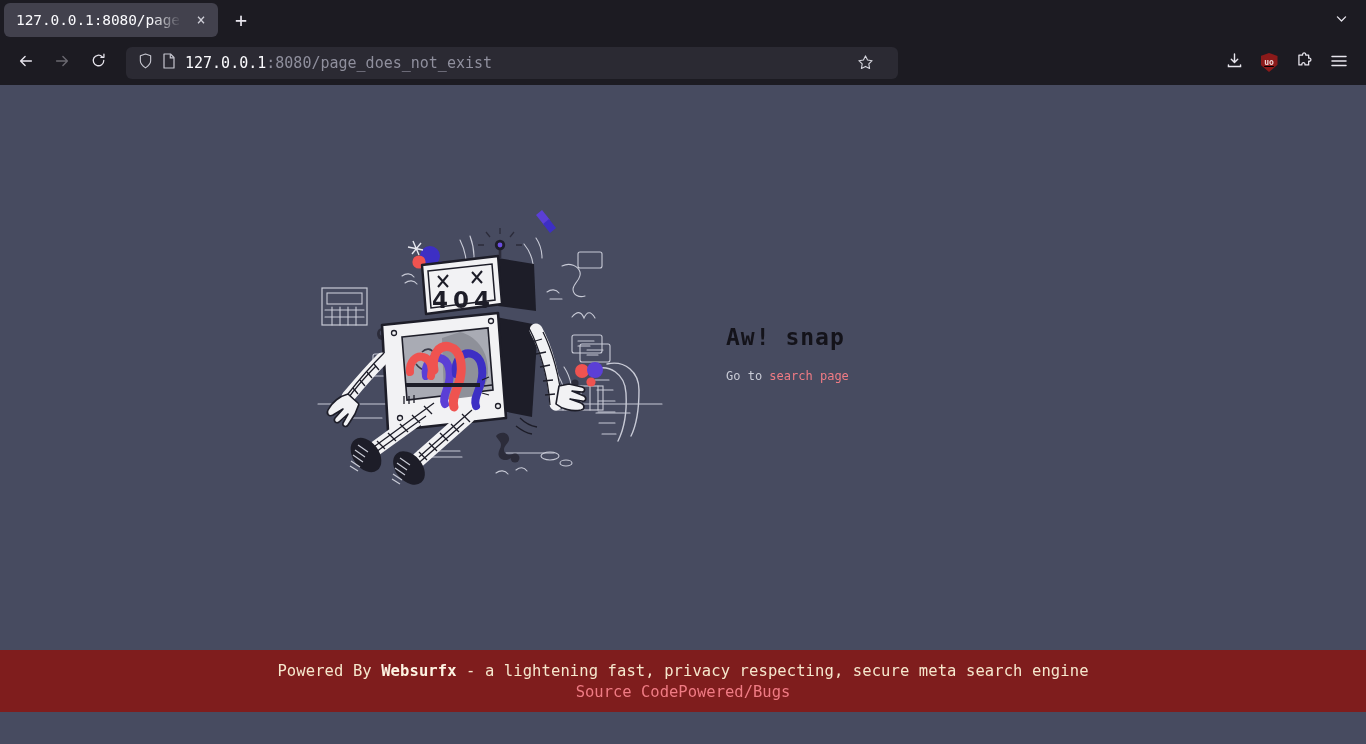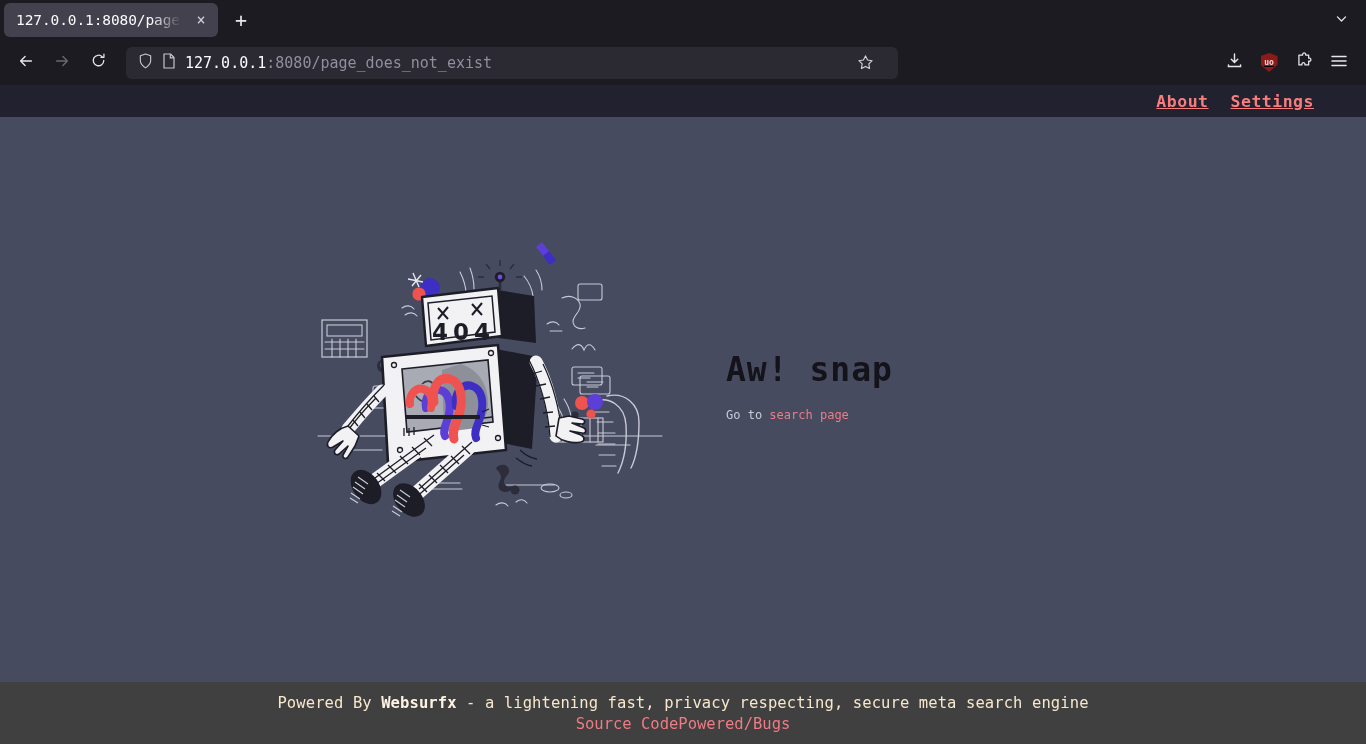--- a/index.html
+++ b/index.html
@@ -96,32 +96,32 @@
     letter-spacing: .5px;
   }
 
   .content {
     height: 565px; display: flex; align-items: center;
     justify-content: center; gap: 56px; padding-bottom: 28px;
   }
   .illus { width: 360px; height: 300px; flex: none; text-align: center; }
   .copy { width: 330px; flex: none; }
   .copy h1 {
-    font-size: 33px; color: #14131a; font-weight: bold;
+    font-size: 23px; color: #14131a; font-weight: bold;
     letter-spacing: 1px; margin-bottom: 19px;
   }
   .copy h2 {
     font-size: 22.5px; color: #15141b; font-weight: bold;
     letter-spacing: .4px; margin-bottom: 16px;
   }
   .copy p { font-size: 12px; color: #c9cbd6; }
   .copy p a { color: #f07b84; text-decoration: none; }
 
   .site-footer {
-    height: 62px; background: #404040;
+    height: 62px; background: #7f1d1d;
     display: flex; flex-direction: column; align-items: center;
     justify-content: center; gap: 3px;
   }
   .foot-line { font-size: 15.5px; color: #f6e7cd; letter-spacing: .1px; }
   .foot-line b { font-weight: bold; color: #fdf3e2; }
   .foot-links { display: flex; gap: 0; }
   .foot-links a { color: #f07b84; font-size: 15.5px; text-decoration: none; }
 </style>
 </head>
 <body>
@@ -213,24 +213,20 @@
               <path d="M2 3.5h14M2 8h14M2 12.5h14" stroke="#e8e6ee" stroke-width="1.5" stroke-linecap="round"></path>
             </svg>
         </span>
       </div>
     </div>
   </div>
 </div>
 
 <div class="page">
 
-  <div class="site-header">
-    <a class="nav-link" href="#">About</a>
-    <a class="nav-link" href="#">Settings</a>
-  </div>
 
   <div class="content">
 
     <div class="illus">
       <svg viewBox="0 0 360 300" width="360" height="300">
         <g stroke="#c8cad6" fill="none" stroke-width="1.1" stroke-linecap="round">
 
           <path d="M8 200h120M240 200h112M196 249h48M30 214h42M286 209h34"></path>
 
           <rect x="12" y="84" width="45" height="37" stroke-width="1.2"></rect>

